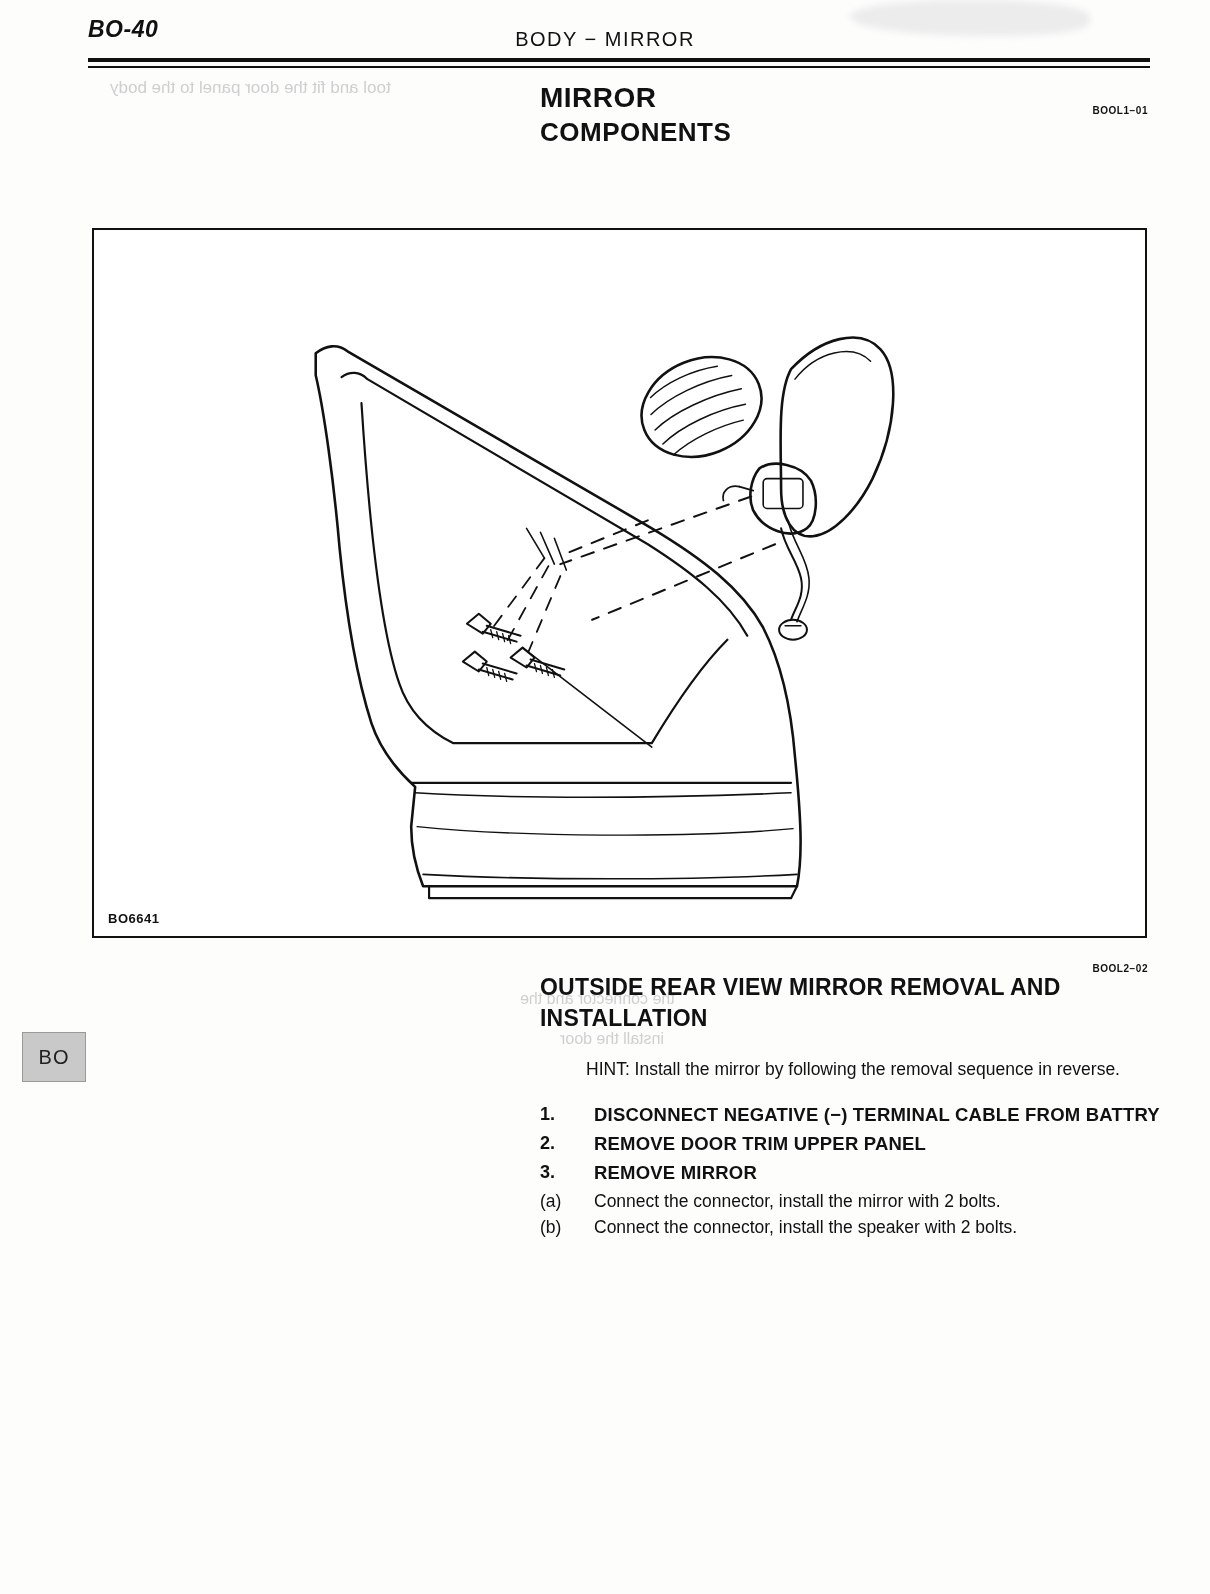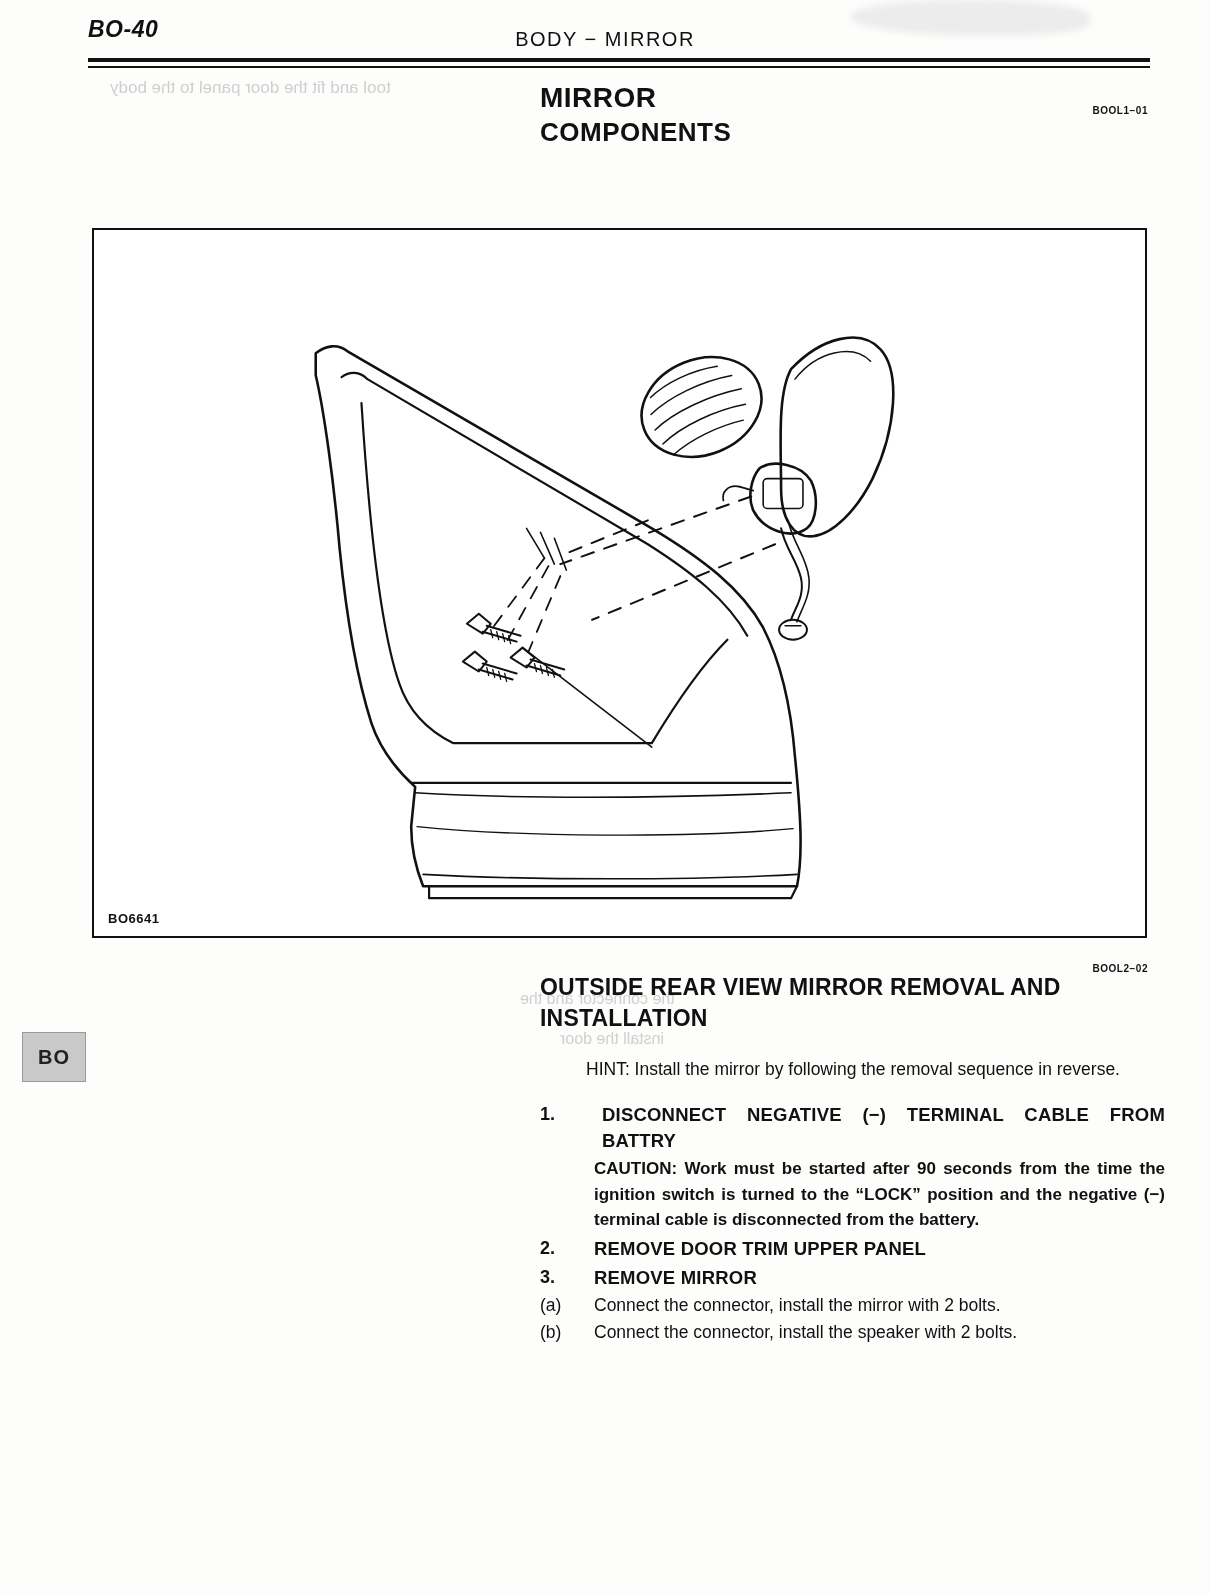--- a/index.html
+++ b/index.html
@@ -154,21 +154,20 @@
   }
   .step .txt {
     flex: 1;
     font-weight: bold;
     font-size: 18.5px;
     letter-spacing: 0.2px;
     text-align: justify;
   }
   .step .txt.spaced {
     text-align: justify;
-    margin-left: 8px;
   }
   .caution {
     margin-left: 54px;
     font-weight: bold;
     font-size: 17px;
     text-align: justify;
     line-height: 1.5;
     margin-top: 2px;
   }
   .sub-step {
@@ -192,21 +191,21 @@
     left: 22px;
     top: 1032px;
     width: 62px;
     height: 48px;
     background: #c9c9c9;
     border: 1px solid #9a9a9a;
     display: flex;
     align-items: center;
     justify-content: center;
     font-size: 20px;
-    font-weight: bold;
+    font-weight: normal;
     letter-spacing: 1px;
     color: #222;
   }
 
   
   .ghost {
     position: absolute;
     color: #cfcfcf;
     font-family: "Liberation Sans", sans-serif;
     pointer-events: none;
@@ -392,21 +391,20 @@
   <div class="section-title">OUTSIDE REAR VIEW MIRROR REMOVAL AND INSTALLATION</div>
 
   <div class="content">
 
     <div class="hint">HINT: Install the mirror by following the removal sequence in reverse.</div>
 
     <div class="step">
       <div class="num">1.</div>
       <div class="txt spaced">DISCONNECT NEGATIVE (−) TERMINAL CABLE FROM BATTRY</div>
     </div>
-    <div class="caution">CAUTION: Work must be started after 90 seconds from the time the ignition switch is turned to the “LOCK” position and the negative (−) terminal cable is disconnected from the battery.</div>
 
     <div class="step">
       <div class="num">2.</div>
       <div class="txt">REMOVE DOOR TRIM UPPER PANEL</div>
     </div>
 
     <div class="step">
       <div class="num">3.</div>
       <div class="txt">REMOVE MIRROR</div>
     </div>

